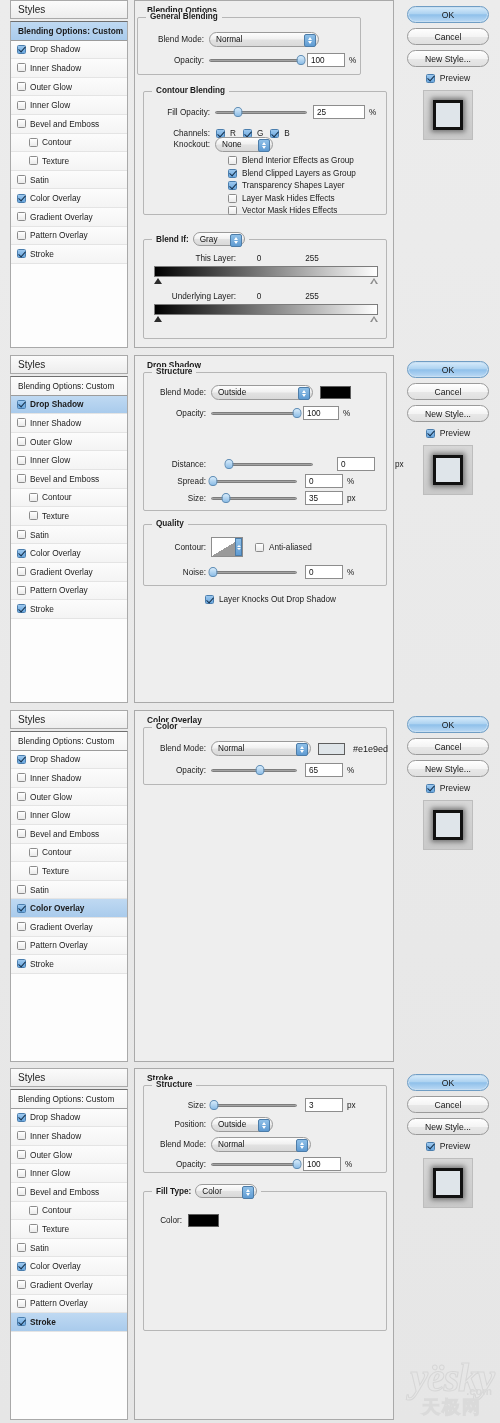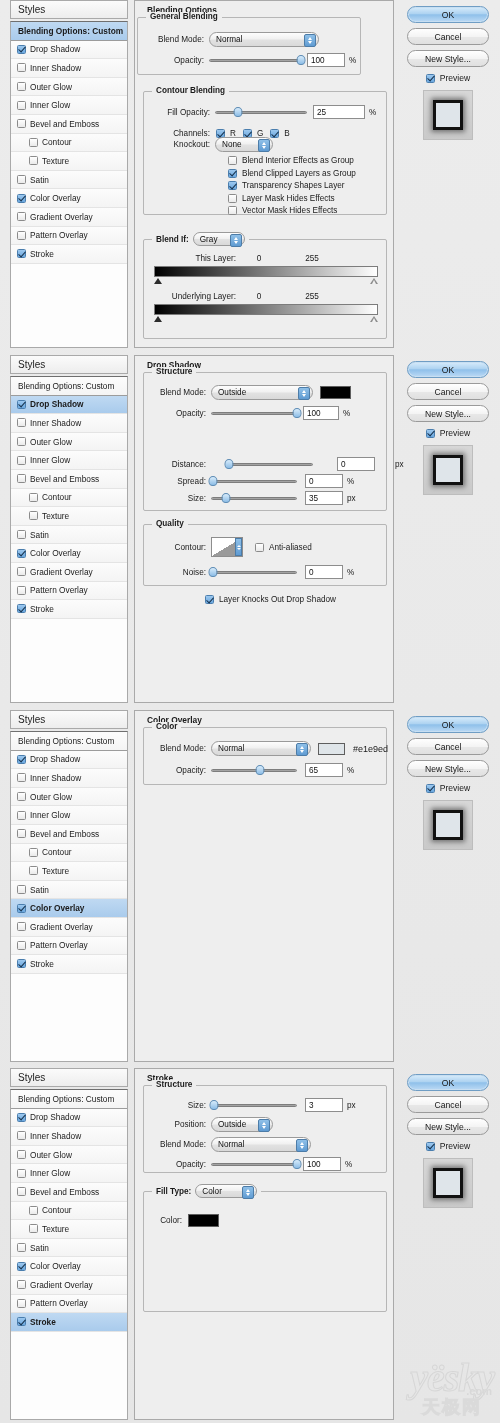--- a/index.html
+++ b/index.html
@@ -926,21 +926,21 @@
         <div class="lab" style="width:54px;">Opacity:</div>
         <div class="slider" style="width:86px; margin-left:5px;">
           <div class="track"></div>
           <div class="knob" style="left:100%"></div>
         </div>
         <div class="numfield" style="width:38px; margin-left:6px;">100</div>
         <div class="unit">%</div>
       </div>
     </div>
 
-    <div class="fieldset" style="left:8px; top:122px; width:244px; height:121px;">
+    <div class="fieldset" style="left:8px; top:122px; width:244px; height:140px;">
       <div class="fs-legend" style="display:flex; align-items:center; gap:4px; top:-8px;">
         <span>Fill Type:</span>
         <span class="popup" style="width:62px; height:14px;">
           <span style="font-weight:normal">Color</span>
           <span class="arrows">
               <i class="up"></i>
               <i class="dn"></i>
             </span>
         </span>
       </div>

